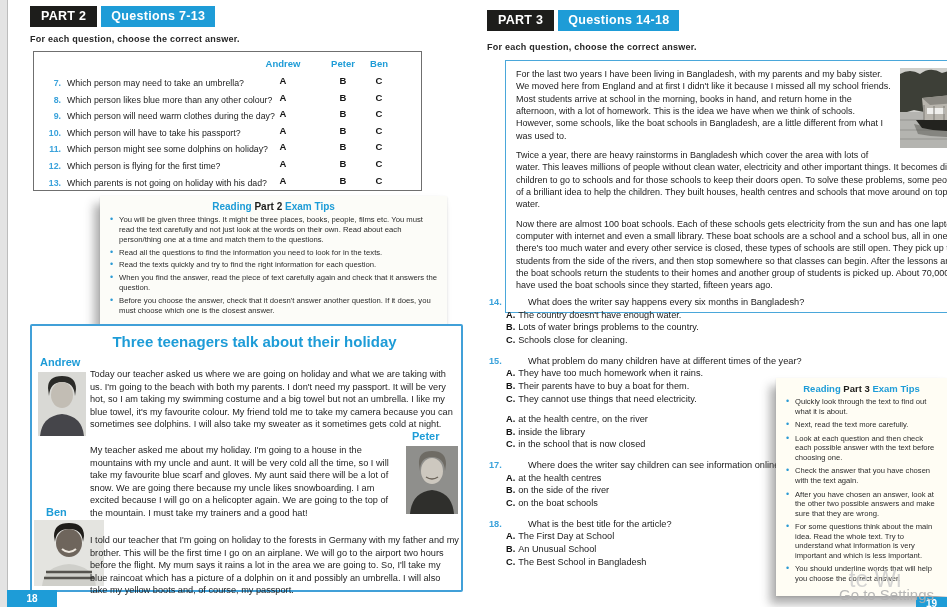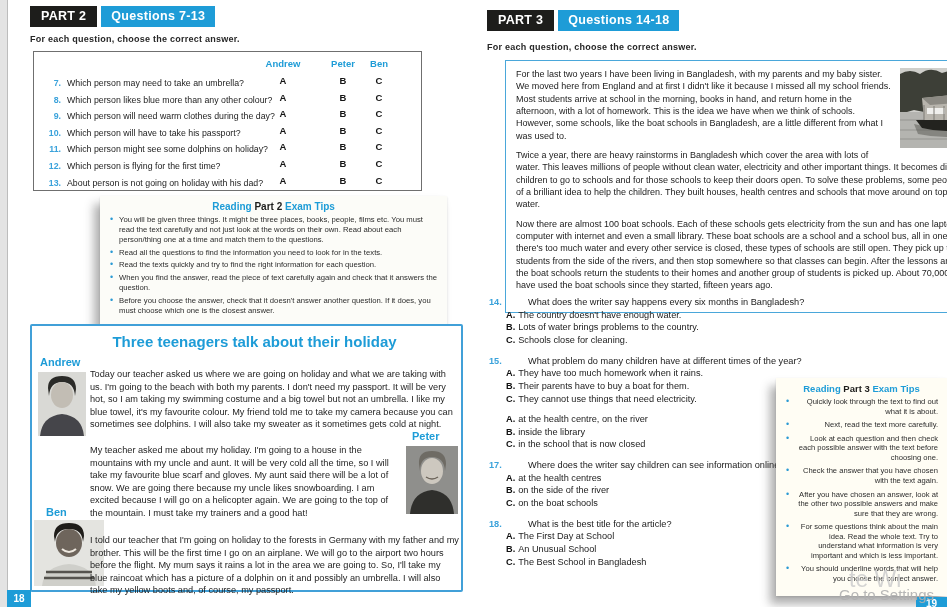--- a/index.html
+++ b/index.html
@@ -43,21 +43,21 @@
   .tips-list { list-style:none; }
   .tips-list li { position:relative; padding-left:10px; color:#2c2c2c; margin-bottom:3px; }
   .tips-list li::before { content:"\2022"; position:absolute; left:1px; top:-1px;
     color:#2a9ad4; font-size:9px; }
   .lp-tips { left:100px; top:196px; width:347px; }
   .lp-tips .tips-head { font-size:10px; }
   .lp-tips .tips-list { font-size:7.7px; line-height:1.28; }
   .rp-tips { left:776px; top:378px; width:171px; min-height:218px; background:#fffdf4; }
   .rp-tips .tips-head { font-size:9.5px; }
   .rp-tips .tips-list { font-size:7.6px; line-height:1.26; }
-  .rp-tips .tips-list li { margin-bottom:4px;text-align:right; }
+  .rp-tips .tips-list li { margin-bottom:4px; }
 
   
   .article-box { position:absolute; left:30px; top:324px; width:433px; height:268px;
     border:2px solid #41a0d8; border-radius:2px; background:#fff; }
   .article-title { position:absolute; left:16px; right:0; top:7px; text-align:center;
     color:#1e9cd7; font-weight:bold; font-size:15px; }
   .person-name { position:absolute; color:#1e9cd7; font-weight:bold; font-size:11px; }
   .person-text { position:absolute; font-size:9.2px; line-height:1.36; color:#1e1e1e; }
   .photo { position:absolute; }
   .photo svg { display:block; width:100%; height:100%; }
@@ -74,21 +74,21 @@
   .question { margin-bottom:8px; }
   .q-line { font-size:9.2px; line-height:12.8px; color:#1b1b1b; }
   .q-num { display:inline-block; width:39px; color:#3aa2db; font-weight:bold; }
   .q-options { margin-left:17px; }
   .q-opt { font-size:9.2px; line-height:12.6px; color:#222; }
   .opt-letter { font-weight:bold; color:#111; margin-right:3px; }
 
   
   .pagenum { position:absolute; background:#1e9cd7; color:#fff; font-weight:bold;
     font-size:10px; text-align:center; }
-  .pagenum.left { left:7px; top:590px; width:24px; height:17px; line-height:17px; }
+  .pagenum.left { left:7px; top:590px; width:50px; height:17px; line-height:17px; }
   .pagenum.right { left:916px; top:597px; width:31px; height:16px; line-height:14px; overflow:hidden; }
 
   
   .wm1 { position:absolute; left:849px; top:566px; font-size:23px; font-weight:300;
     color:rgba(205,205,205,.85); z-index:40; white-space:nowrap; }
   .wm2 { position:absolute; left:839px; top:586px; font-size:15px; font-weight:300;
     color:rgba(175,175,175,.9); z-index:40; white-space:nowrap; }
 </style>
 </head>
 <body>
@@ -138,21 +138,21 @@
       <span class="t-letter c1">B</span>
       <span class="t-letter c2">C</span>
     </div>
     <div class="t-row">
       <span class="t-num">12.</span><span class="t-q">Which person is flying for the first time?</span>
       <span class="t-letter c0">A</span>
       <span class="t-letter c1">B</span>
       <span class="t-letter c2">C</span>
     </div>
     <div class="t-row">
-      <span class="t-num">13.</span><span class="t-q">About person is not going on holiday with his dad?</span>
+      <span class="t-num">13.</span><span class="t-q">Which parents is not going on holiday with his dad?</span>
       <span class="t-letter c0">A</span>
       <span class="t-letter c1">B</span>
       <span class="t-letter c2">C</span>
     </div>
   </div>
 
   <div class="tips-card lp-tips">
     <div class="tips-head">
       <span class="blue">Reading</span>
       <span class="blk">Part 2</span>

